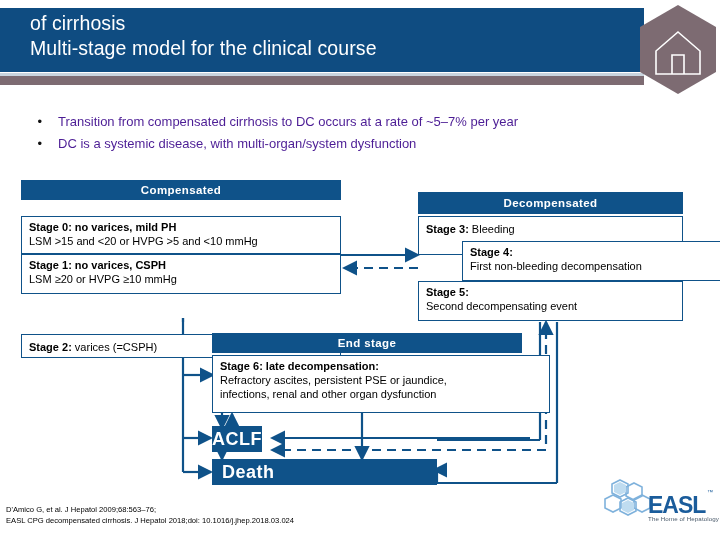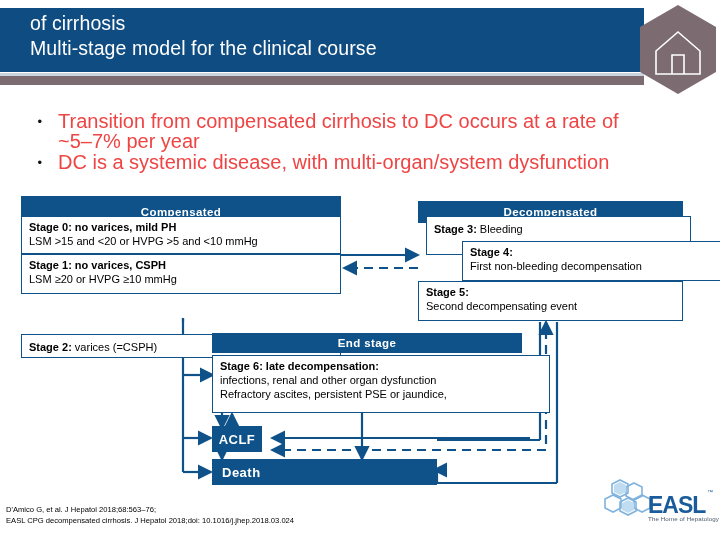--- a/index.html
+++ b/index.html
@@ -28,42 +28,42 @@
   #hex-logo{position:absolute;left:636px;top:2px;width:84px;height:95px;}
 
   
   #bullets{position:absolute;left:0;top:112px;width:700px;}
   .bullet-row{position:relative;display:flex;margin-bottom:2px;}
   .bullet-mark{
     width:58px;text-align:right;padding-right:16px;box-sizing:border-box;
     font-size:13px;color:#111;line-height:19px;
   }
   .bullet-text{
-    font-size:20px;line-height:19.5px;color:#ef4444;max-width:580px;font-weight:400;
+    font-size:13px;line-height:19.5px;color:#4c1d95;max-width:580px;font-weight:400;
   }
 
   
   #diagram{position:absolute;left:0;top:0;width:720px;height:540px;pointer-events:none;}
   #diagram svg{position:absolute;left:0;top:0;}
 
   .col-head{
     position:absolute;background:#0F5289;color:#fff;
     font-size:11.5px;font-weight:bold;text-align:center;
     display:flex;align-items:center;justify-content:center;
     letter-spacing:.4px;
   }
   .stagebox{
     position:absolute;background:#ffffff;border:1.5px solid #0F5289;
     box-sizing:border-box;padding:3px 20px 3px 7px;
     font-size:11px;line-height:14px;color:#000;
   }
   .stagebox b{font-weight:bold;}
   .solidbox{
     position:absolute;background:#0F5289;color:#fff;
-    font-size:13px;font-weight:bold;display:flex;align-items:center;
+    font-size:18px;font-weight:bold;display:flex;align-items:center;
     padding-left:10px;box-sizing:border-box;letter-spacing:.5px;
   }
 
   
   #citation{
     position:absolute;left:6px;top:505px;width:470px;
     font-size:7.6px;line-height:10.5px;color:#000;
   }
   
   #easl-logo{position:absolute;left:600px;top:478px;width:116px;height:56px;}
@@ -156,61 +156,61 @@
     <line x1="546" y1="450" x2="272" y2="450" marker-end="url(#ar)"></line>
     <line x1="546" y1="330" x2="546" y2="322" marker-end="url(#ar)"></line>
   </g>
 
   <g stroke="#0F5289" stroke-width="2.2" fill="none">
     <line x1="530" y1="438" x2="272" y2="438" marker-end="url(#ar)"></line>
   </g>
 </svg>
 </div>
 
-<div class="col-head" style="left:21px;top:196px;width:320px;height:32px;">Compensated</div>
-<div class="col-head" style="left:418px;top:192px;width:265px;height:22px;margin-top:9px;">Decompensated</div>
+<div class="col-head" style="left:21px;top:180px;width:320px;height:20px;">Compensated</div>
+<div class="col-head" style="left:418px;top:192px;width:265px;height:22px;">Decompensated</div>
 
 <div class="stagebox" style="left:21px;top:216px;width:320px;height:38px;">
   <b>Stage 0: no varices, mild PH</b>
   <div>LSM &gt;15 and &lt;20 or HVPG &gt;5 and &lt;10 mmHg</div>
 </div>
 <div class="stagebox" style="left:21px;top:254px;width:320px;height:40px;">
   <b>Stage 1: no varices, CSPH</b>
   <div>LSM ≥20 or HVPG ≥10 mmHg</div>
 </div>
 <div class="stagebox" style="left:21px;top:294px;width:320px;height:24px;padding-top:5px;margin-top:40px;">
   <b>Stage 2:</b>
   <span>varices (=CSPH)</span>
 </div>
 
-<div class="stagebox" style="left:418px;top:216px;width:265px;height:39px;padding-top:5px;margin-left:8px;">
+<div class="stagebox" style="left:418px;top:216px;width:265px;height:39px;padding-top:5px;">
   <b>Stage 3:</b>
   <span>Bleeding</span>
 </div>
 <div class="stagebox" style="left:418px;top:241px;width:265px;height:40px;margin-left:44px;">
   <b>Stage 4:</b>
   <div>First non-bleeding decompensation</div>
 </div>
 <div class="stagebox" style="left:418px;top:281px;width:265px;height:40px;">
   <b>Stage 5:</b>
   <div>Second decompensating event</div>
 </div>
 
 <div class="col-head" style="left:212px;top:333px;width:310px;height:20px;">End stage</div>
 <div class="stagebox" style="left:212px;top:355px;width:338px;height:58px;">
   <b>Stage 6: late decompensation:</b>
+  <div>Refractory ascites, persistent PSE or jaundice,</div>
   <div>infections, renal and other organ dysfunction</div>
-  <div>Refractory ascites, persistent PSE or jaundice,</div>
 </div>
 
 <div class="solidbox" style="left:212px;top:426px;width:50px;height:26px;justify-content:center;padding-left:0;">ACLF</div>
 <div class="solidbox" style="left:212px;top:459px;width:225px;height:26px;">Death</div>
 
 <div id="citation">
-  <div>D'Amico G, et al. J Hepatol 2018;68:563–76;</div>
+  <div>D'Amico G, et al. J Hepatol 2009;68:563–76;</div>
   <div>EASL CPG decompensated cirrhosis. J Hepatol 2018;doi: 10.1016/j.jhep.2018.03.024</div>
 </div>
 
 <svg id="easl-logo" viewBox="0 0 116 56">
   <g fill="none" stroke="#7FB2DC" stroke-width="1.6">
     <polygon points="20,2 28,6 28,15 20,19 12,15 12,6"></polygon>
     <polygon points="34,5 42,9 42,18 34,22 26,18 26,9"></polygon>
     <polygon points="13,17 21,21 21,30 13,34 5,30 5,21"></polygon>
     <polygon points="28,20 36,24 36,33 28,37 20,33 20,24"></polygon>
     <polygon points="42,17 50,21 50,30 42,34 34,30 34,21"></polygon>

